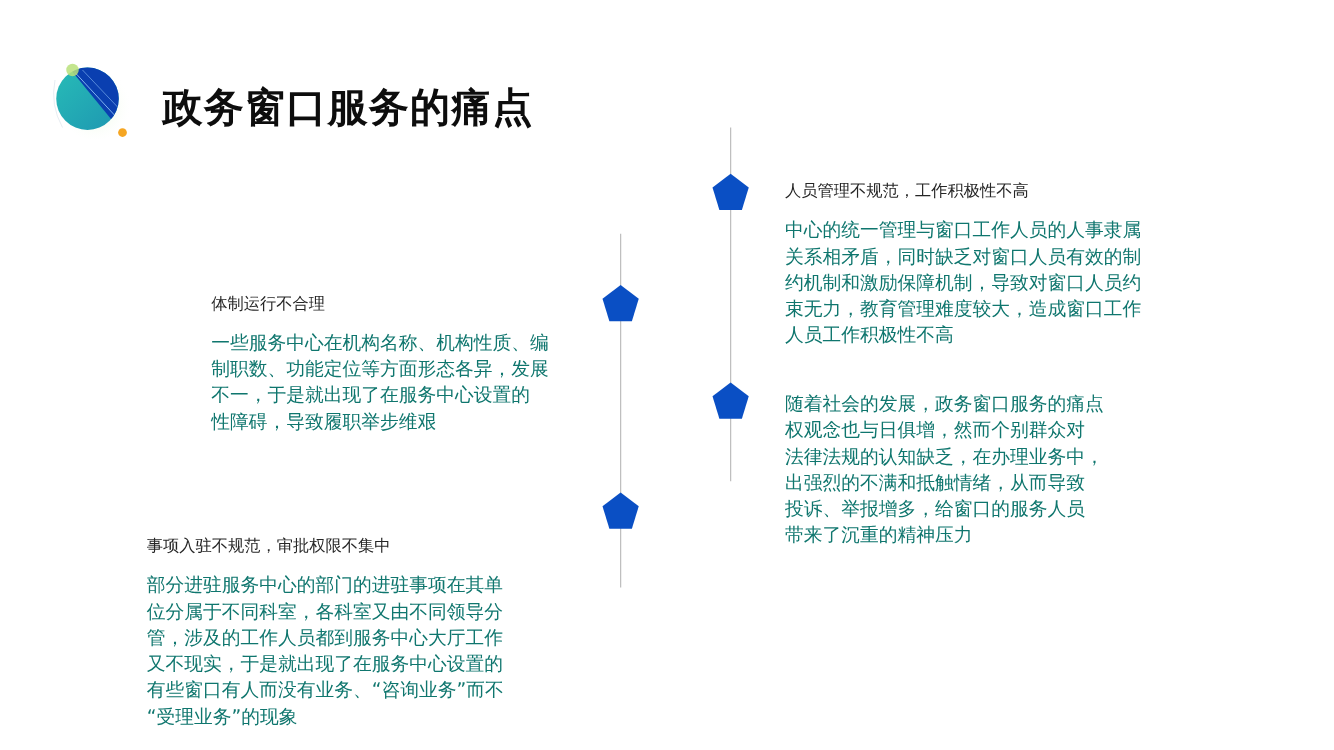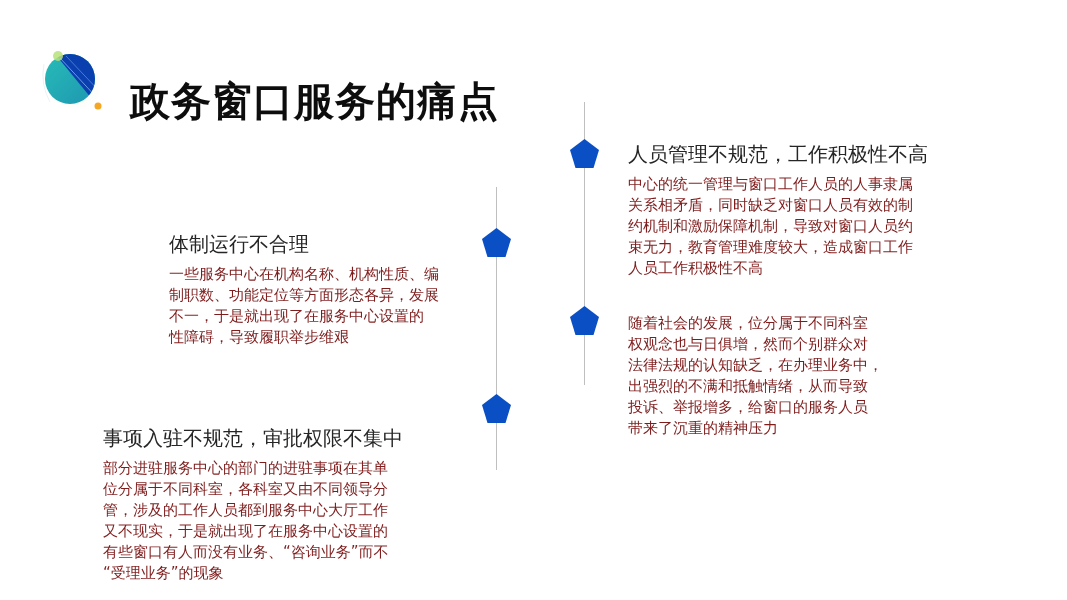--- a/index.html
+++ b/index.html
@@ -19,51 +19,50 @@
       position: absolute;
       left: 36px;
       top: 44px;
       width: 70px;
       height: 70px;
     }
     .page-title {
       position: absolute;
       left: 130px;
       top: 64px;
-      font-size: 40px;
+      font-size: 32px;
       font-weight: bold;
       color: #0d0d0d;
       letter-spacing: 1px;
       line-height: 44px;
       white-space: nowrap;
-      margin-top: 15px;
     }
     .vline {
       position: absolute;
       width: 1px;
       background: #bfbfbf;
     }
     .marker {
       position: absolute;
       width: 31px;
       height: 31px;
     }
     .item {
       position: absolute;
     }
     .item-heading {
-      font-size: 20px;
+      font-size: 13px;
       line-height: 28px;
       color: #262626;
       white-space: nowrap;
     }
     .item-body {
       font-size: 15px;
       line-height: 21px;
-      color: #7f1d1d;
+      color: #0f766e;
       margin-top: 6px;
     }
     .item-body .ln {
       display: block;
       white-space: nowrap;
     }
     .align-right { text-align: left; }
     .align-left { text-align: left; }
   </style>
 </head>
@@ -141,20 +140,20 @@
     <span class="ln">中心的统一管理与窗口工作人员的人事隶属</span>
     <span class="ln">关系相矛盾，同时缺乏对窗口人员有效的制</span>
     <span class="ln">约机制和激励保障机制，导致对窗口人员约</span>
     <span class="ln">束无力，教育管理难度较大，造成窗口工作</span>
     <span class="ln">人员工作积极性不高</span>
   </div>
 </div>
 
 <div class="item align-left" style="left:632px; top:307px;">
   <div class="item-body" style="margin-left:-4px;">
-    <span class="ln">随着社会的发展，位分属于不同科室</span>
+    <span class="ln">随着社会的发展，政务窗口服务的痛点</span>
     <span class="ln">权观念也与日俱增，然而个别群众对</span>
     <span class="ln">法律法规的认知缺乏，在办理业务中，</span>
     <span class="ln">出强烈的不满和抵触情绪，从而导致</span>
     <span class="ln">投诉、举报增多，给窗口的服务人员</span>
     <span class="ln">带来了沉重的精神压力</span>
   </div>
 </div>
 
 </body></html>

